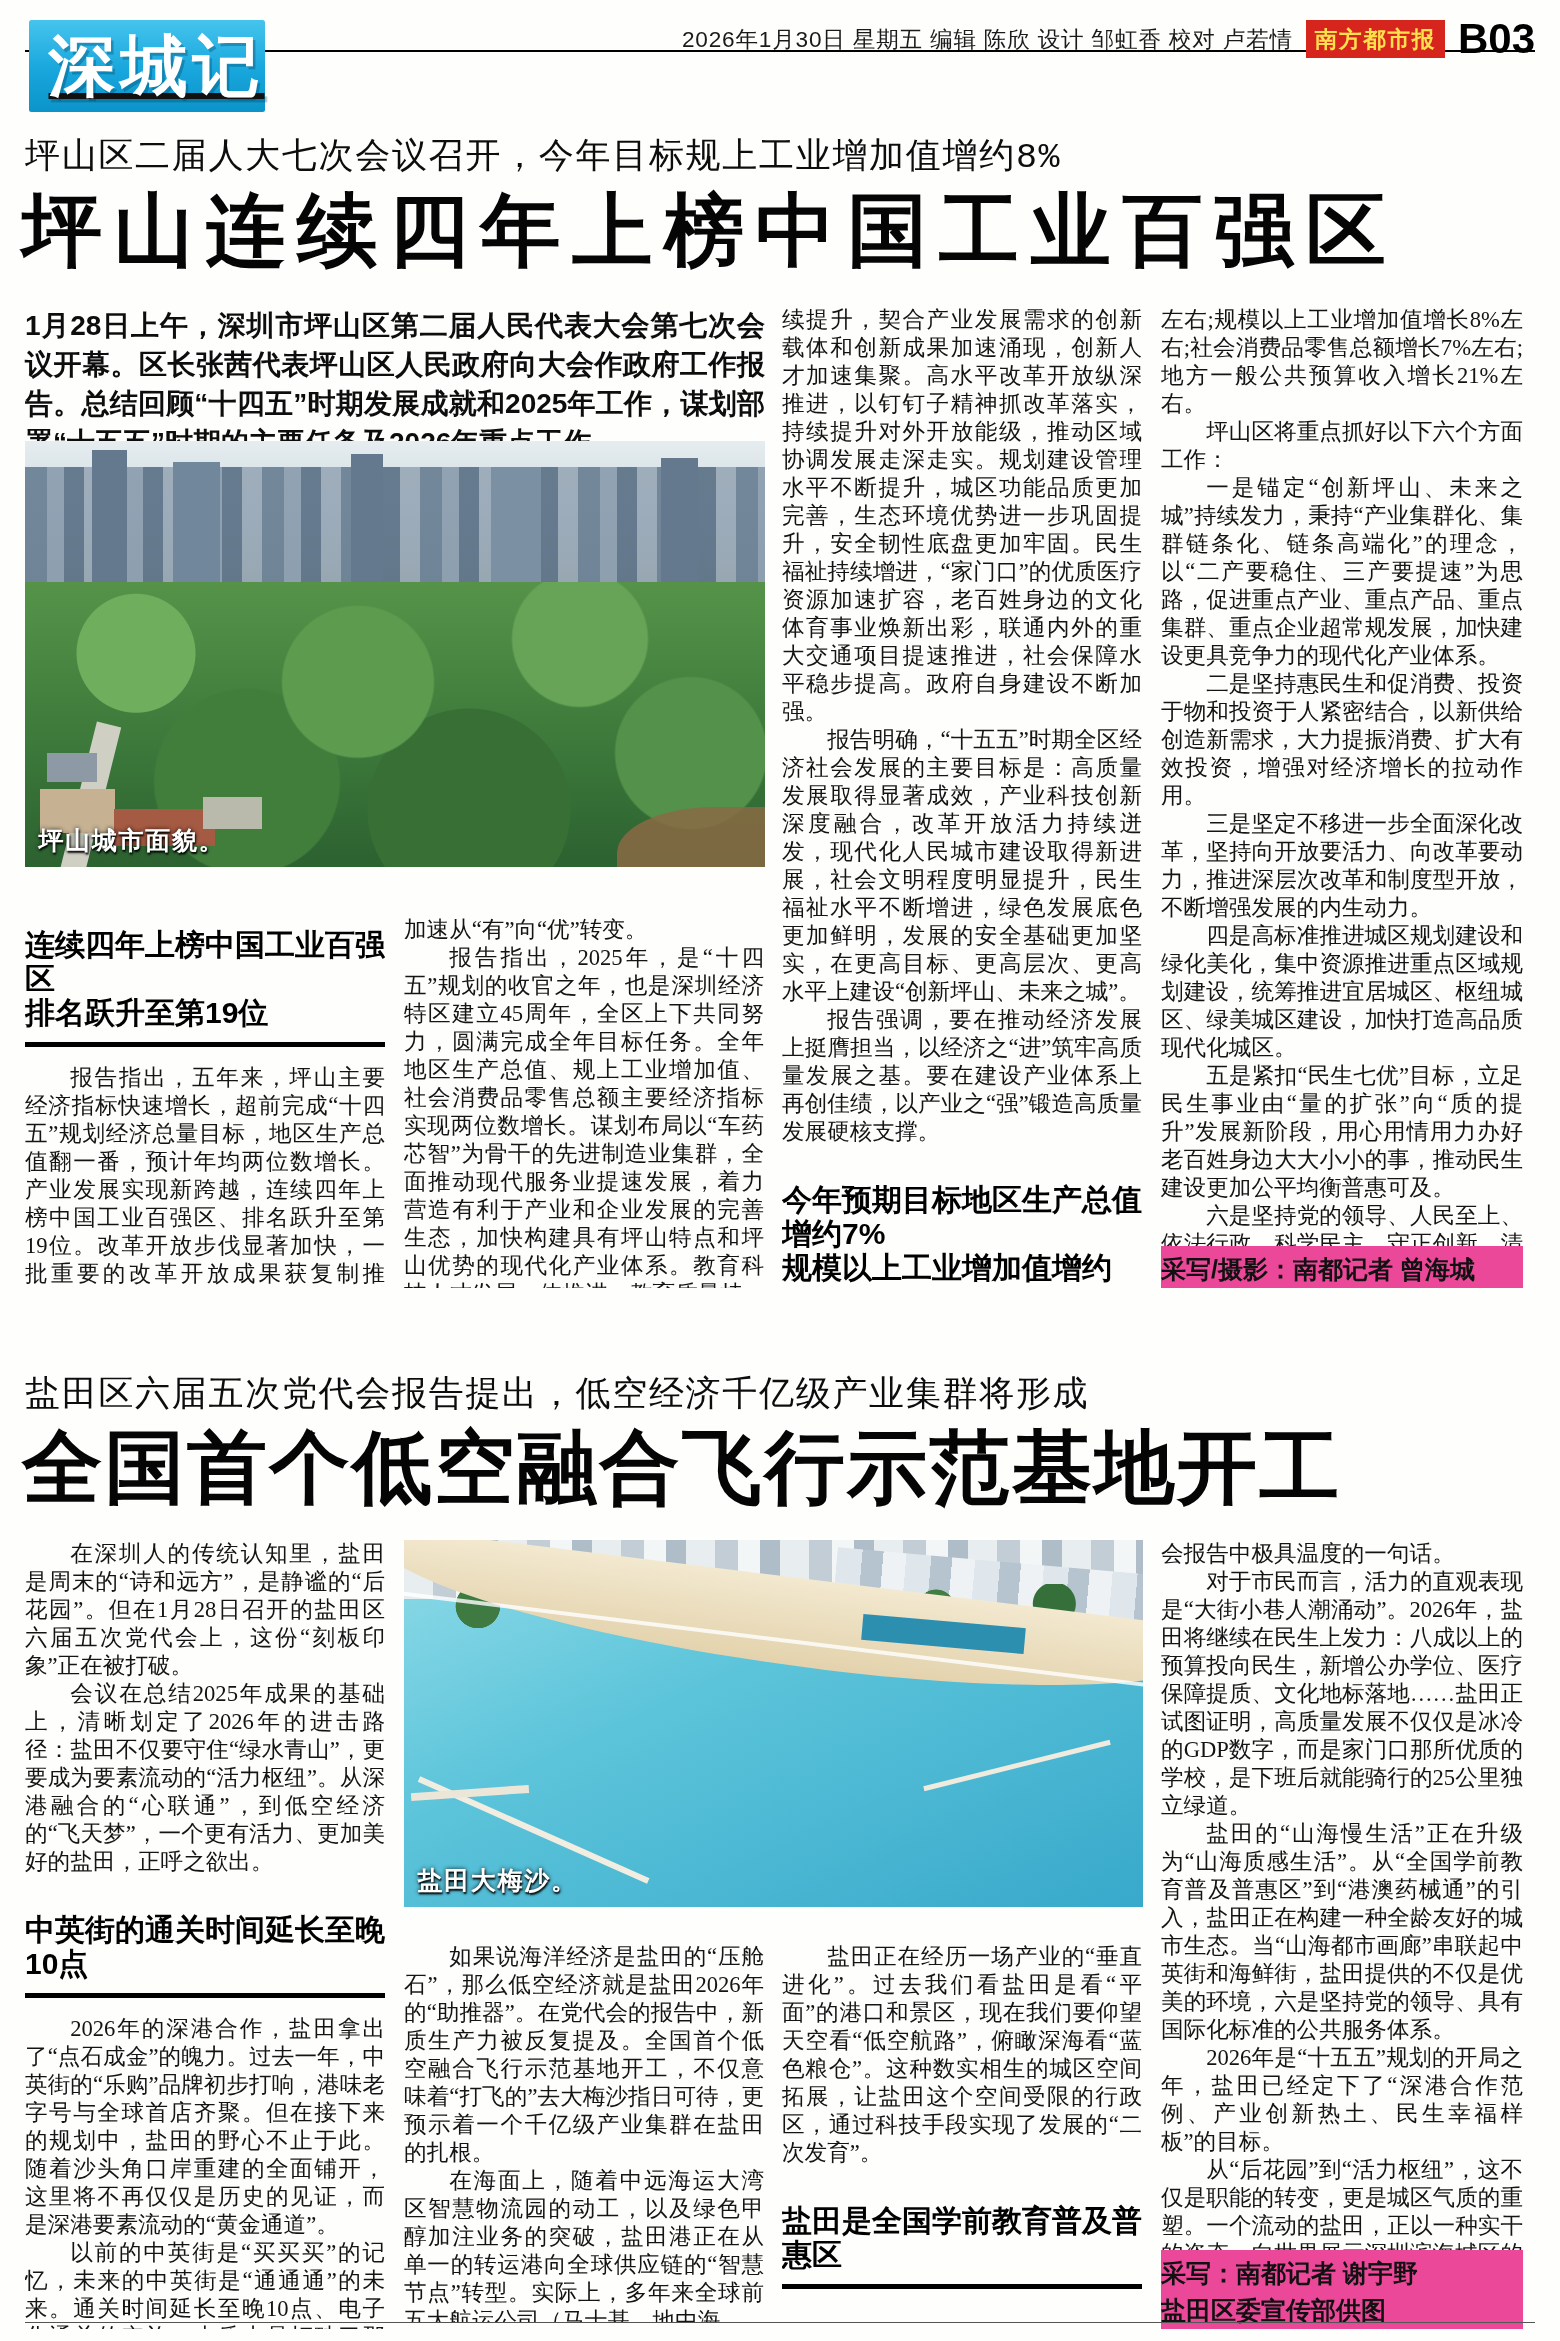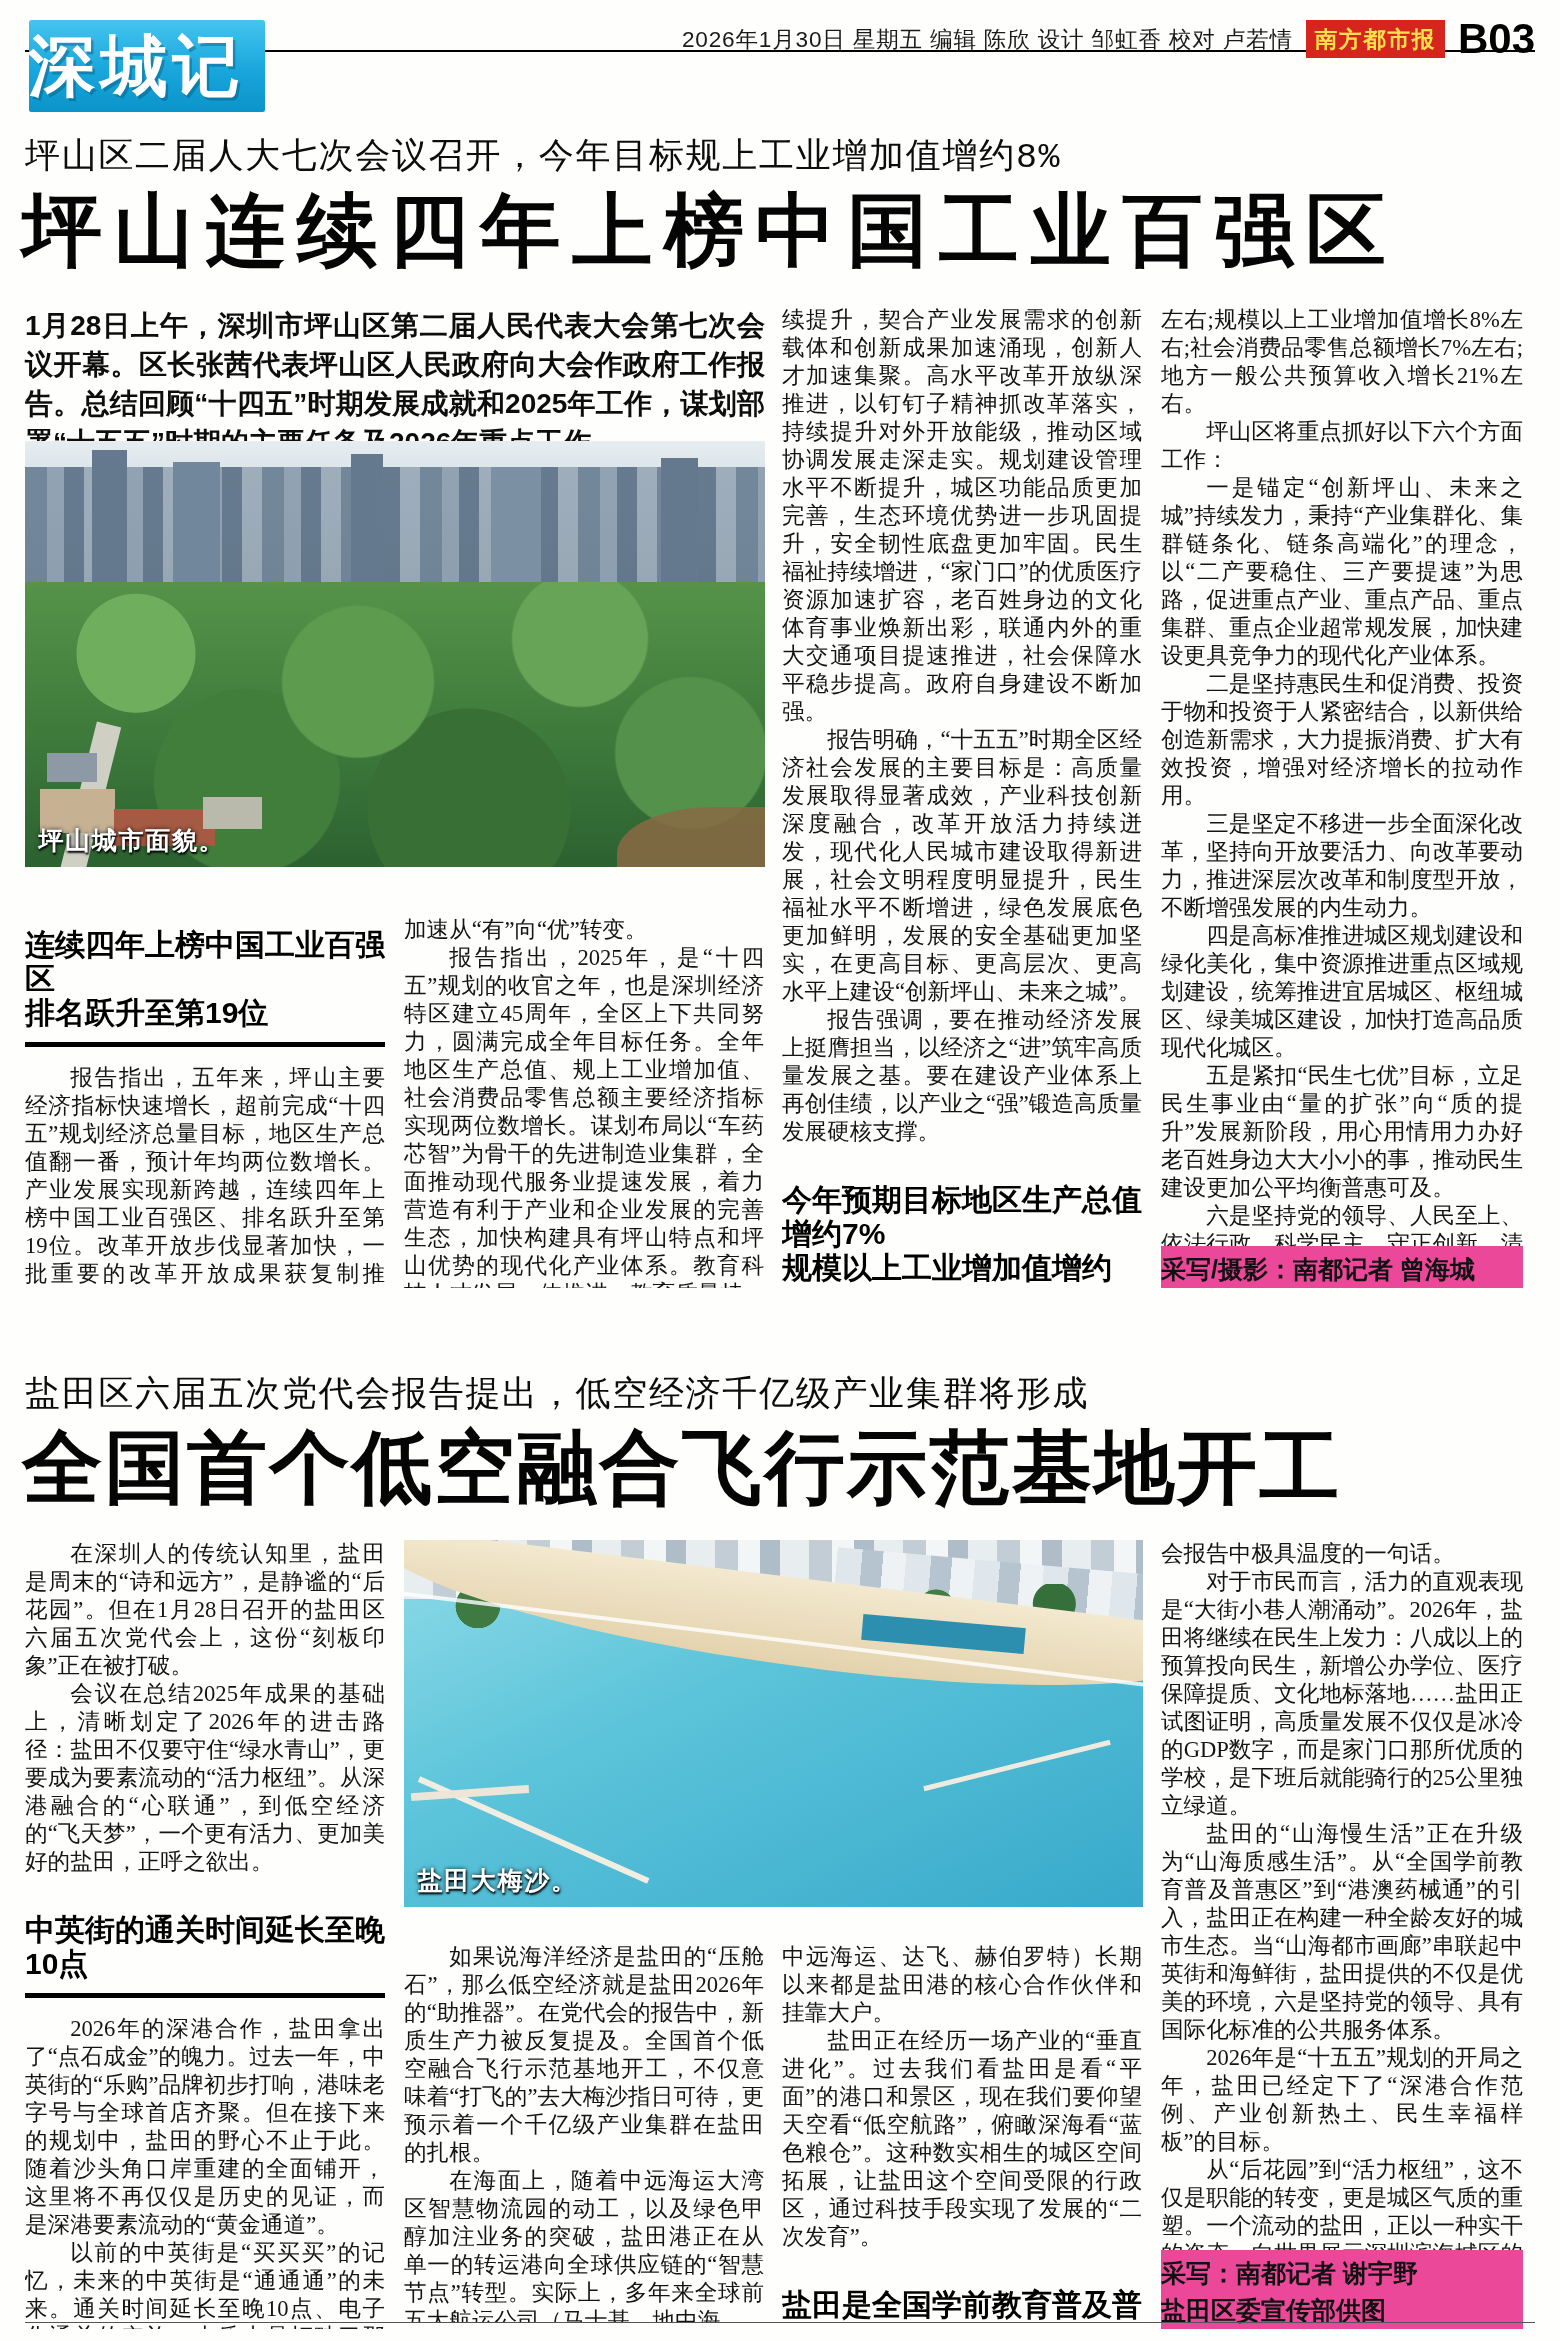--- a/index.html
+++ b/index.html
@@ -4,21 +4,21 @@
 <style>
   html,body{margin:0;padding:0;background:#e8e8e8;}
   .page{position:relative;width:1560px;height:2342px;background:#fefefc;overflow:hidden;
         font-family:"Liberation Serif","DejaVu Serif",serif;color:#111;}
   .abs{position:absolute;}
 
   
   .hdr-rule{left:25px;right:25px;top:50px;border-top:2.5px solid #000;}
   .section-logo{left:28.5px;top:20px;width:236px;height:92px;
      background:linear-gradient(180deg,#45c4ee 0%,#18a6dc 55%,#0b94c9 100%);
-     display:flex;align-items:center;justify-content:flex-start;border-radius:2.5px;}
+     display:flex;align-items:center;justify-content:flex-end;border-radius:2.5px;text-decoration:underline;}
   .section-logo span{font-family:"Liberation Sans","DejaVu Sans",sans-serif;font-weight:900;
      font-size:67px;color:#fff;letter-spacing:5px;text-shadow:2.5px 3.4px 0 rgba(0,70,100,.35);}
   .masthead{right:25px;top:15px;display:flex;align-items:center;gap:13.4px;}
   .dateline{font-family:"Liberation Sans","DejaVu Sans",sans-serif;font-size:22.6px;color:#1a1a1a;letter-spacing:0.8px;}
   .paper-logo{background:#d6251c;color:#ffe14d;font-family:"Liberation Sans","DejaVu Sans",sans-serif;
      font-weight:900;font-size:22.6px;padding:3.4px 8.4px;letter-spacing:1.7px;}
   .page-no{font-family:"Liberation Sans","DejaVu Sans",sans-serif;font-weight:900;font-size:42px;color:#000;}
 
   
   .kicker{font-family:"Liberation Sans","DejaVu Sans",sans-serif;font-weight:500;
@@ -204,21 +204,20 @@
     <div class="p2-pier2"></div>
     <div class="caption">盐田大梅沙。</div>
   </div>
 
   <div class="abs col" style="left:404px;top:1943px;width:360px;height:379px;">
     <p class="ind">如果说海洋经济是盐田的“压舱石”，那么低空经济就是盐田2026年的“助推器”。在党代会的报告中，新质生产力被反复提及。全国首个低空融合飞行示范基地开工，不仅意味着“打飞的”去大梅沙指日可待，更预示着一个千亿级产业集群在盐田的扎根。</p>
     <p class="ind">在海面上，随着中远海运大湾区智慧物流园的动工，以及绿色甲醇加注业务的突破，盐田港正在从单一的转运港向全球供应链的“智慧节点”转型。实际上，多年来全球前五大航运公司（马士基、地中海、</p>
   </div>
 
   <div class="abs col" style="left:782px;top:1943px;width:360px;height:379px;">
-    <p>中远海运、达飞、赫伯罗特）长期以来都是盐田港的核心合作伙伴和挂靠大户。</p>
     <p class="ind">盐田正在经历一场产业的“垂直进化”。过去我们看盐田是看“平面”的港口和景区，现在我们要仰望天空看“低空航路”，俯瞰深海看“蓝色粮仓”。这种数实相生的城区空间拓展，让盐田这个空间受限的行政区，通过科技手段实现了发展的“二次发育”。</p>
     <div class="sub mt">盐田是全国学前教育普及普惠区</div>
 
   </div>
 
   <div class="abs col" style="left:1161px;top:1540px;width:362px;height:789px;">
     <p>会报告中极具温度的一句话。</p>
     <p class="ind">对于市民而言，活力的直观表现是“大街小巷人潮涌动”。2026年，盐田将继续在民生上发力：八成以上的预算投向民生，新增公办学位、医疗保障提质、文化地标落地……盐田正试图证明，高质量发展不仅仅是冰冷的GDP数字，而是家门口那所优质的学校，是下班后就能骑行的25公里独立绿道。</p>
     <p class="ind">盐田的“山海慢生活”正在升级为“山海质感生活”。从“全国学前教育普及普惠区”到“港澳药械通”的引入，盐田正在构建一种全龄友好的城市生态。当“山海都市画廊”串联起中英街和海鲜街，盐田提供的不仅是优美的环境，六是坚持党的领导、具有国际化标准的公共服务体系。</p>
     <p class="ind">2026年是“十五五”规划的开局之年，盐田已经定下了“深港合作范例、产业创新热土、民生幸福样板”的目标。</p>

